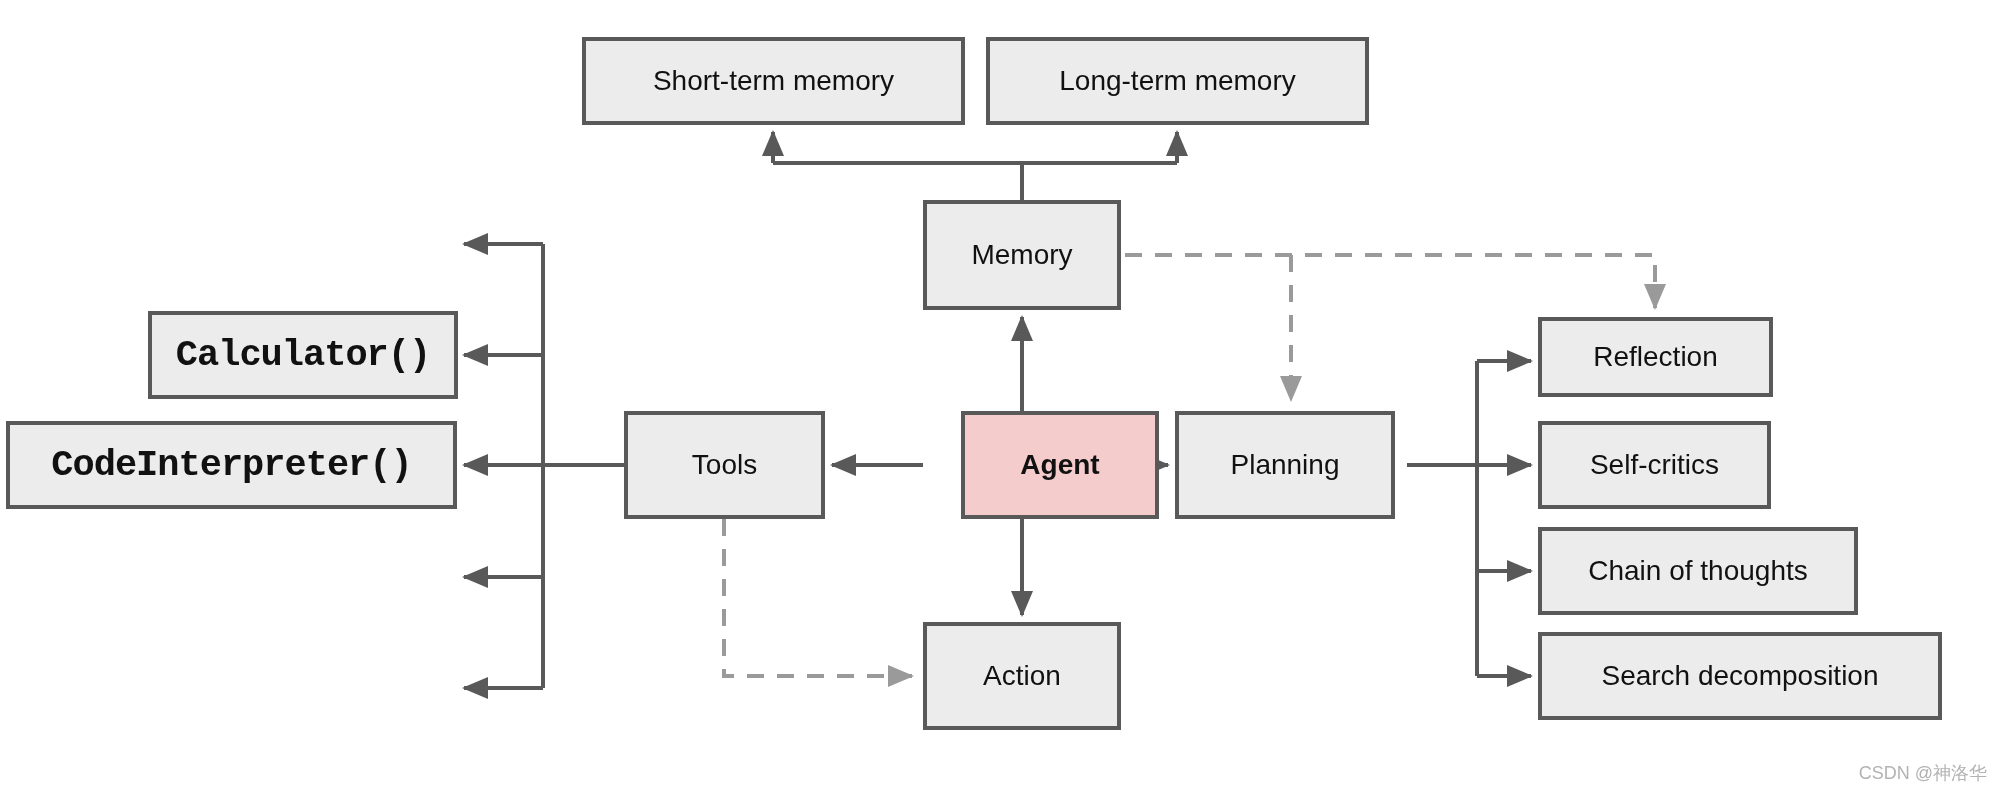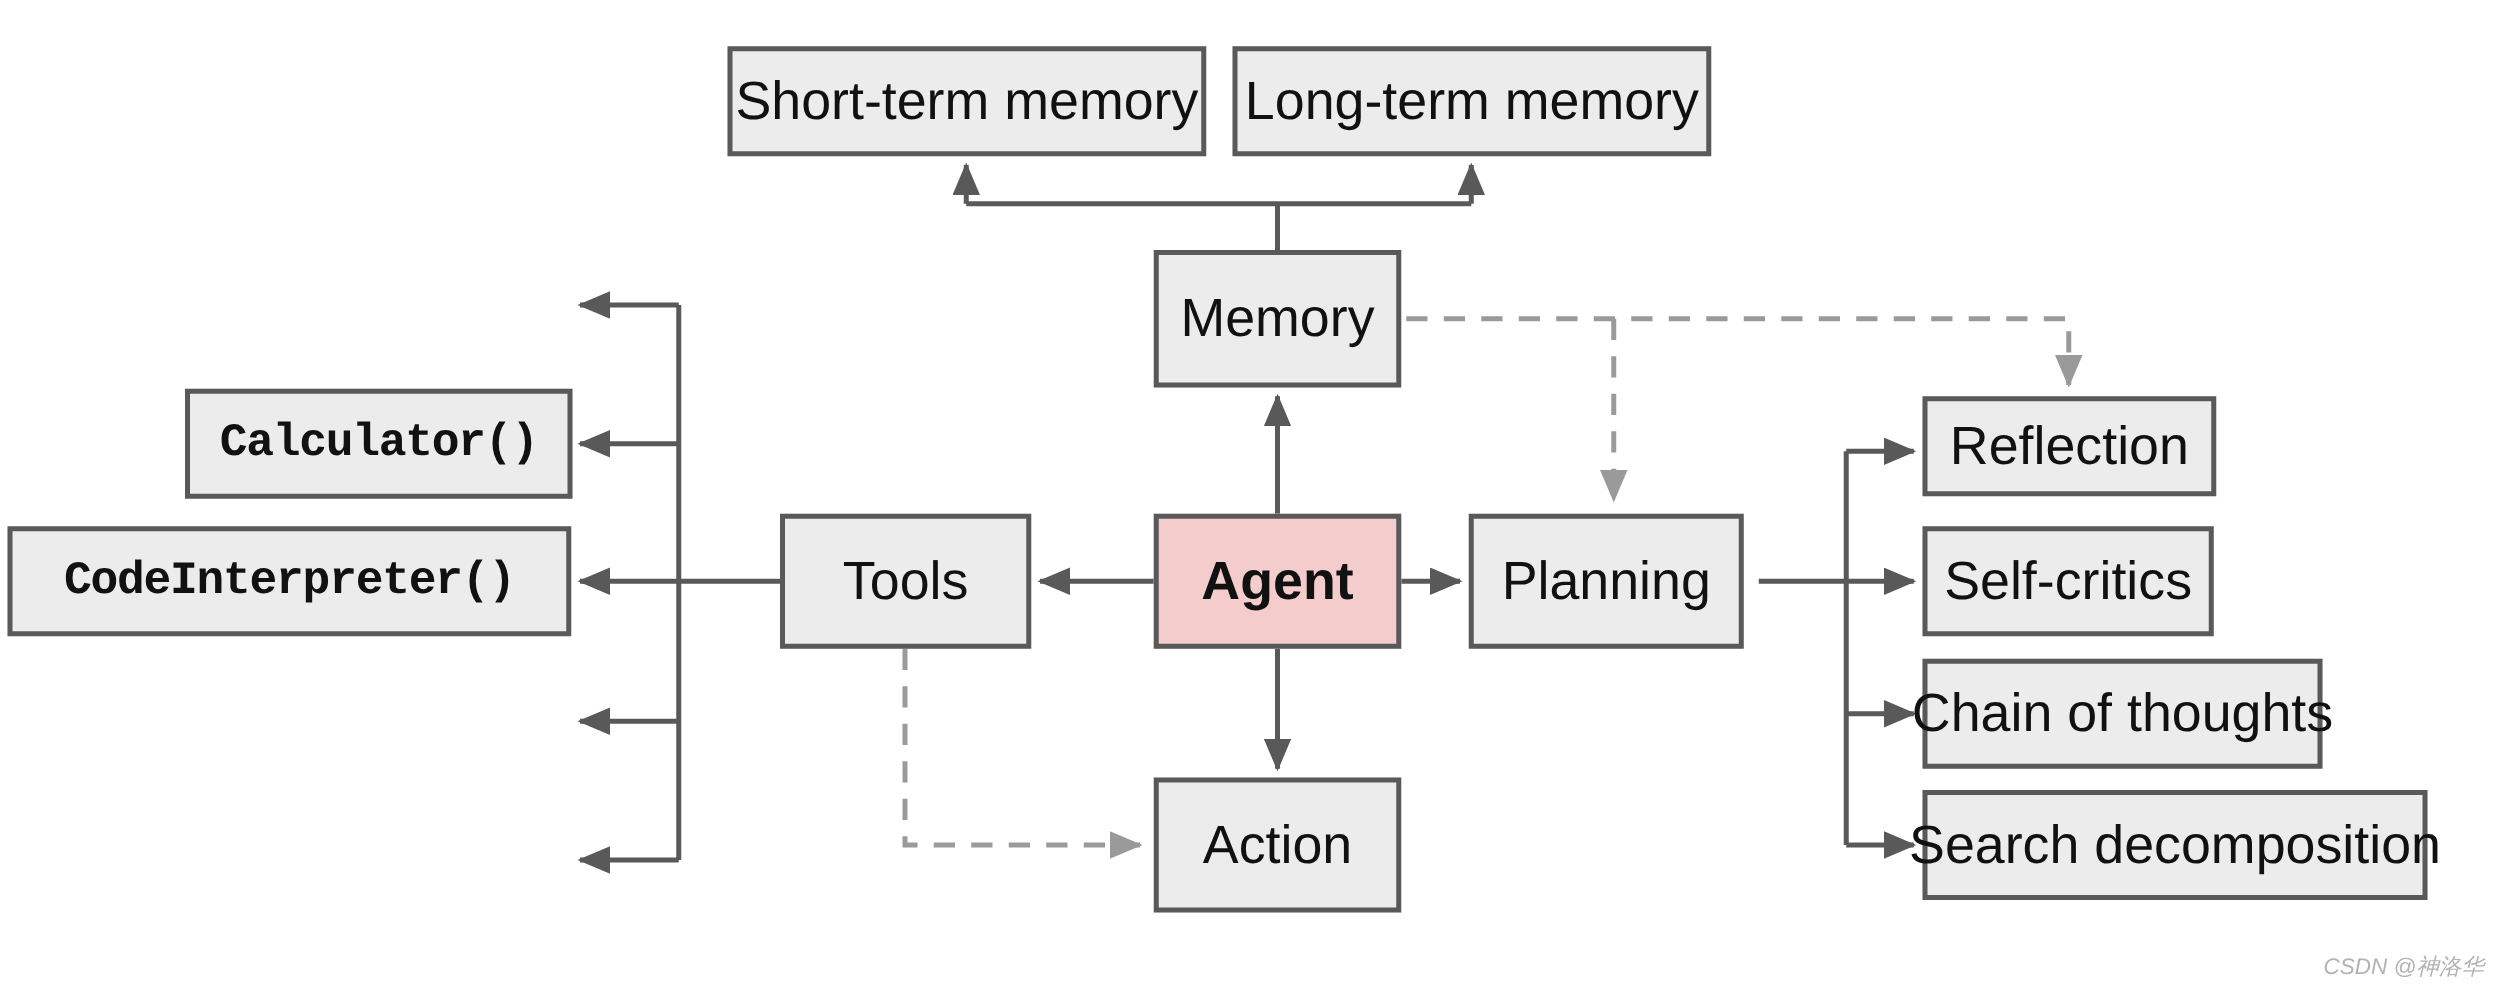--- a/index.html
+++ b/index.html
@@ -10,41 +10,41 @@
     overflow:hidden;
     font-family:"Liberation Sans",sans-serif;
   }
   #wires{position:absolute;left:0;top:0;width:1999px;height:793px;}
   .node{
     position:absolute;
     box-sizing:border-box;
     background:var(--node-fill,#ececec);
     border:4px solid var(--node-border,#595959);
     display:flex;align-items:center;justify-content:center;
-    font-size:43px;color:#111111;
+    font-size:28px;color:#111111;
     white-space:nowrap;
     z-index:2;
   }
   .node.mono{
     font-family:"Liberation Mono","DejaVu Sans Mono",monospace;
     font-weight:bold;
     font-size:37px;
     letter-spacing:-1px;
   }
   .node.accent{
     background:var(--agent-fill,#f4cccc);
     font-weight:bold;
+    margin-left:38px;
   }
   #watermark{
     position:absolute;
     right:12px;bottom:8px;
     font-size:18px;
     color:var(--watermark-color,#b3b3b3);
     z-index:3;
-    font-style:italic;
   }
 </style>
 </head>
 <body>
 
 <div id="canvas">
 
   <svg id="wires" viewBox="0 0 1999 793" xmlns="http://www.w3.org/2000/svg">
     <defs>
       <marker id="arrowSolid" markerUnits="userSpaceOnUse" markerWidth="30" markerHeight="26" refX="24" refY="11" orient="auto">

